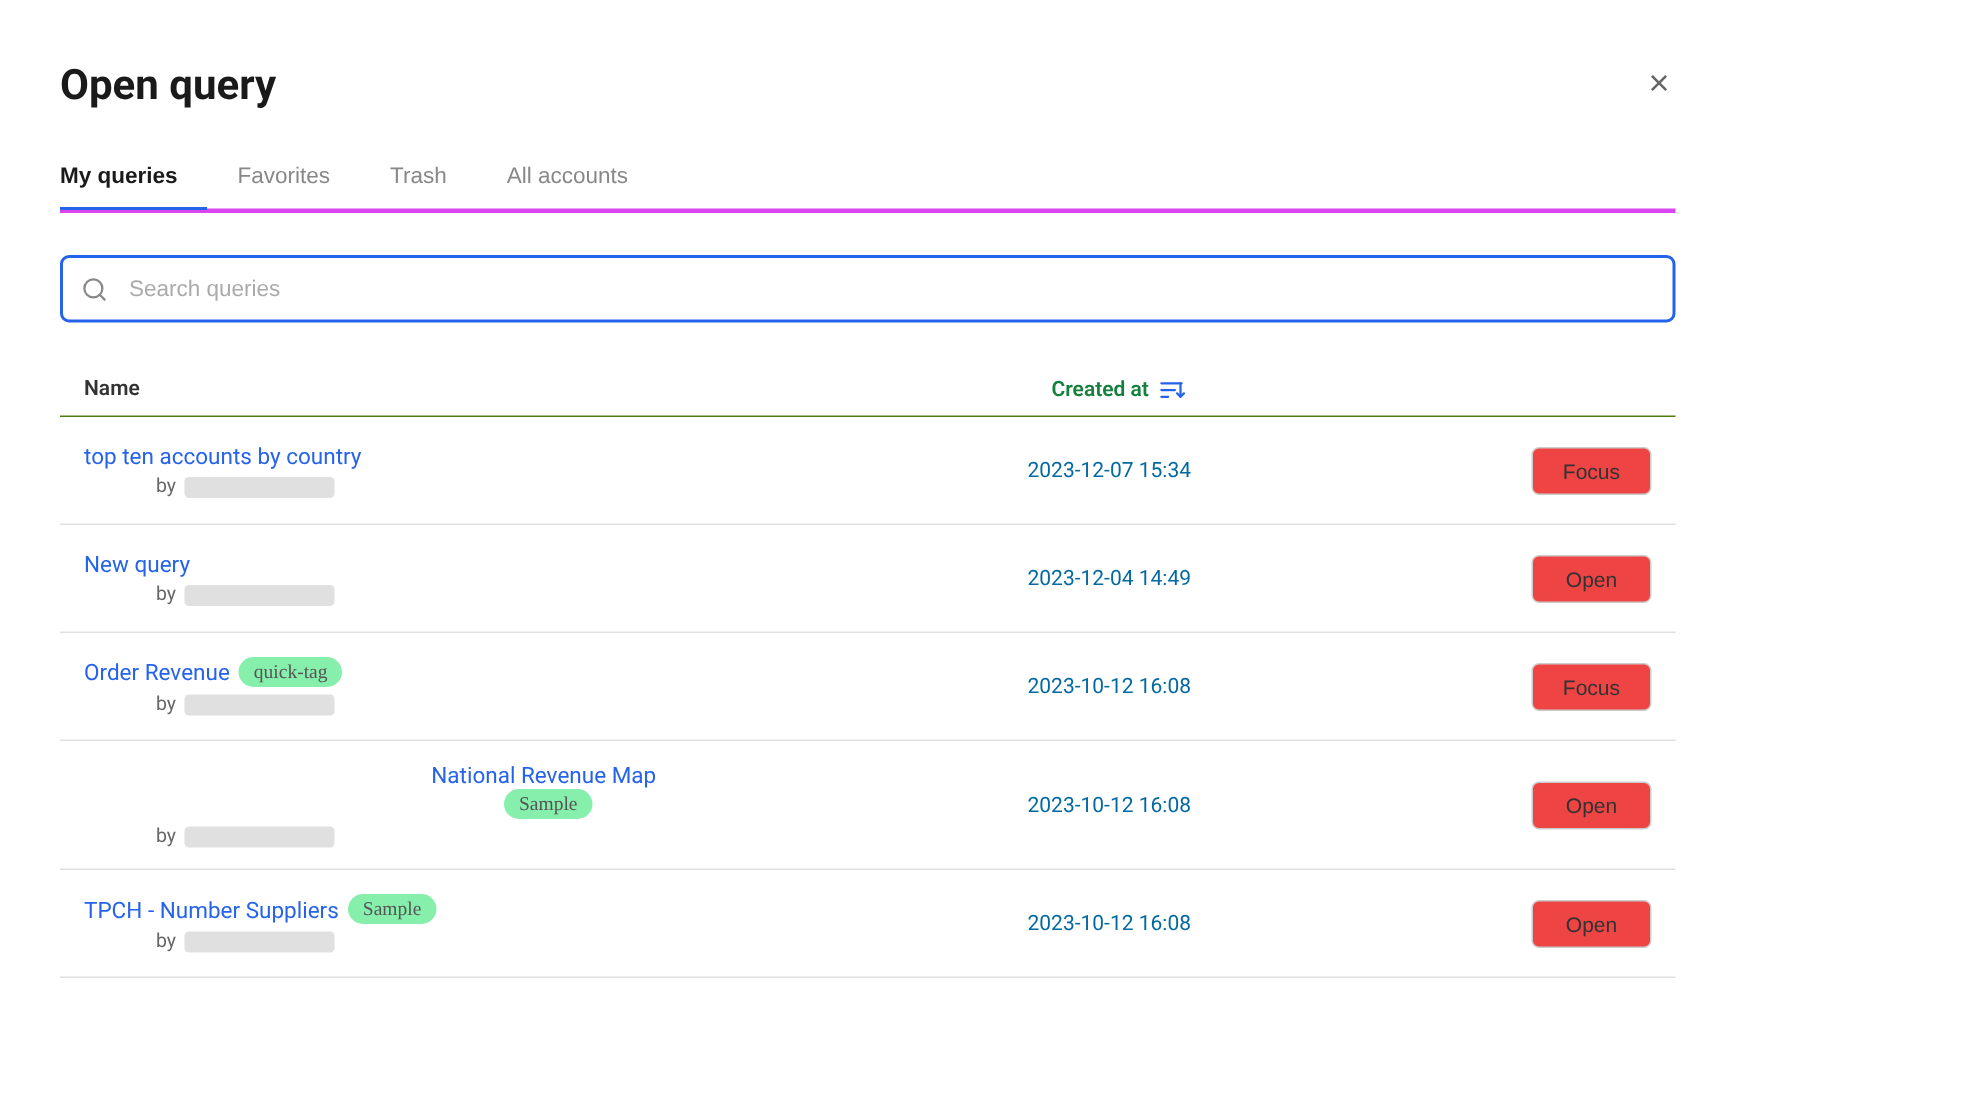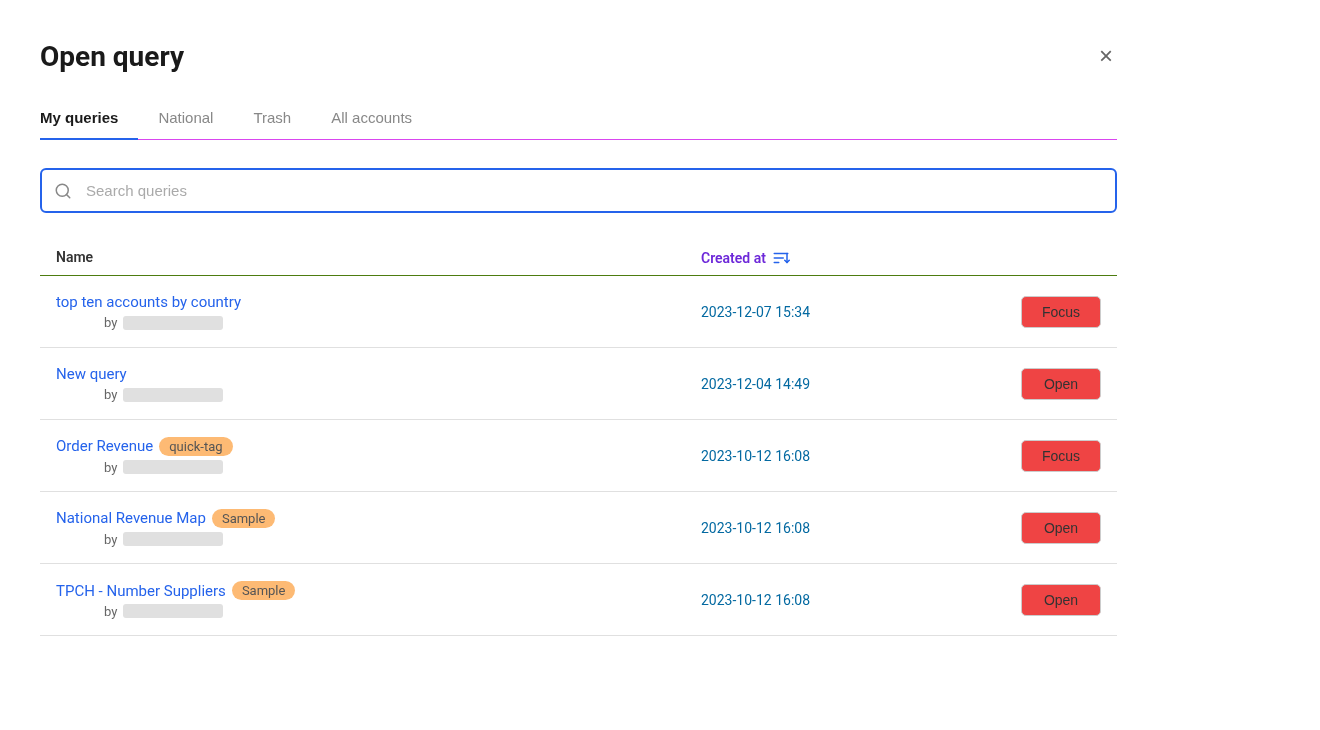--- a/index.html
+++ b/index.html
@@ -44,21 +44,21 @@
       cursor: pointer;
       color: #666;
       font-size: 24px;
       line-height: 1;
       padding: 4px;
     }
 
     .tabs {
       display: flex;
       gap: 0;
-      border-bottom: 1px solid #d946ef;
+      border-bottom: 3px solid #d946ef;
       margin-bottom: 28px;
     }
 
     .tab {
       padding: 12px 20px;
       font-size: 15px;
       color: #888;
       cursor: pointer;
       border-bottom: 2px solid transparent;
       margin-bottom: -1px;
@@ -121,39 +121,40 @@
 
     .col-name {
       font-size: 14px;
       font-weight: 600;
       color: #333;
     }
 
     .col-created {
       font-size: 14px;
       font-weight: 600;
-      color: #6d28d9;
+      color: #15803d;
       display: flex;
       align-items: center;
       gap: 6px;
     }
 
     .sort-icon {
       display: inline-flex;
       align-items: center;
       color: #2563eb;
     }
 
     .table-row {
       display: grid;
       grid-template-columns: 1fr 260px 140px;
       padding: 14px 16px;
       border-bottom: 1px solid #e0e0e0;
       align-items: center;
       min-height: 72px;
+      gap: 16px;
     }
 
     .row-info {
       display: flex;
       flex-direction: column;
       gap: 4px;
     }
 
     .row-title {
       font-size: 15px;
@@ -177,23 +178,24 @@
       height: 14px;
       background: #e0e0e0;
       border-radius: 3px;
     }
 
     .tag {
       display: inline-block;
       padding: 2px 10px;
       border-radius: 12px;
       font-size: 13px;
-      background: #fdba74;
+      background: #86efac;
       color: #555;
       margin-left: 6px;
+      font-family: Liberation Serif, serif;
     }
 
     .row-date {
       font-size: 14px;
       color: #0369a1;
     }
 
     .row-action {
       display: flex;
       justify-content: flex-end;
@@ -215,21 +217,21 @@
 
 <div class="modal">
 
   <div class="modal-header">
     <h1 class="modal-title">Open query</h1>
     <button class="close-btn">×</button>
   </div>
 
   <div class="tabs">
     <button class="tab active">My queries</button>
-    <button class="tab">National</button>
+    <button class="tab">Favorites</button>
     <button class="tab">Trash</button>
     <button class="tab">All accounts</button>
   </div>
 
   <div class="search-container">
     <span class="search-icon-wrapper">
       <svg width="18" height="18" viewBox="0 0 24 24" fill="none" stroke="#888" stroke-width="2" stroke-linecap="round" stroke-linejoin="round">
         <circle cx="11" cy="11" r="8"></circle>
         <line x1="21" y1="21" x2="16.65" y2="16.65"></line>
       </svg>
@@ -296,21 +298,21 @@
         </span>
       </div>
       <span class="row-date">2023-10-12 16:08</span>
       <div class="row-action">
         <button class="action-btn">Focus</button>
       </div>
     </div>
 
     <div class="table-row">
       <div class="row-info">
-        <span style="display:flex; align-items:center; gap:0;">
+        <span style="display:flex; align-items:center; gap:0;flex-direction:column;">
           <a class="row-title">National Revenue Map</a>
           <span class="tag">Sample</span>
         </span>
         <span class="row-by">
           <span>by</span>
           <span class="row-by-user"></span>
         </span>
       </div>
       <span class="row-date">2023-10-12 16:08</span>
       <div class="row-action">

